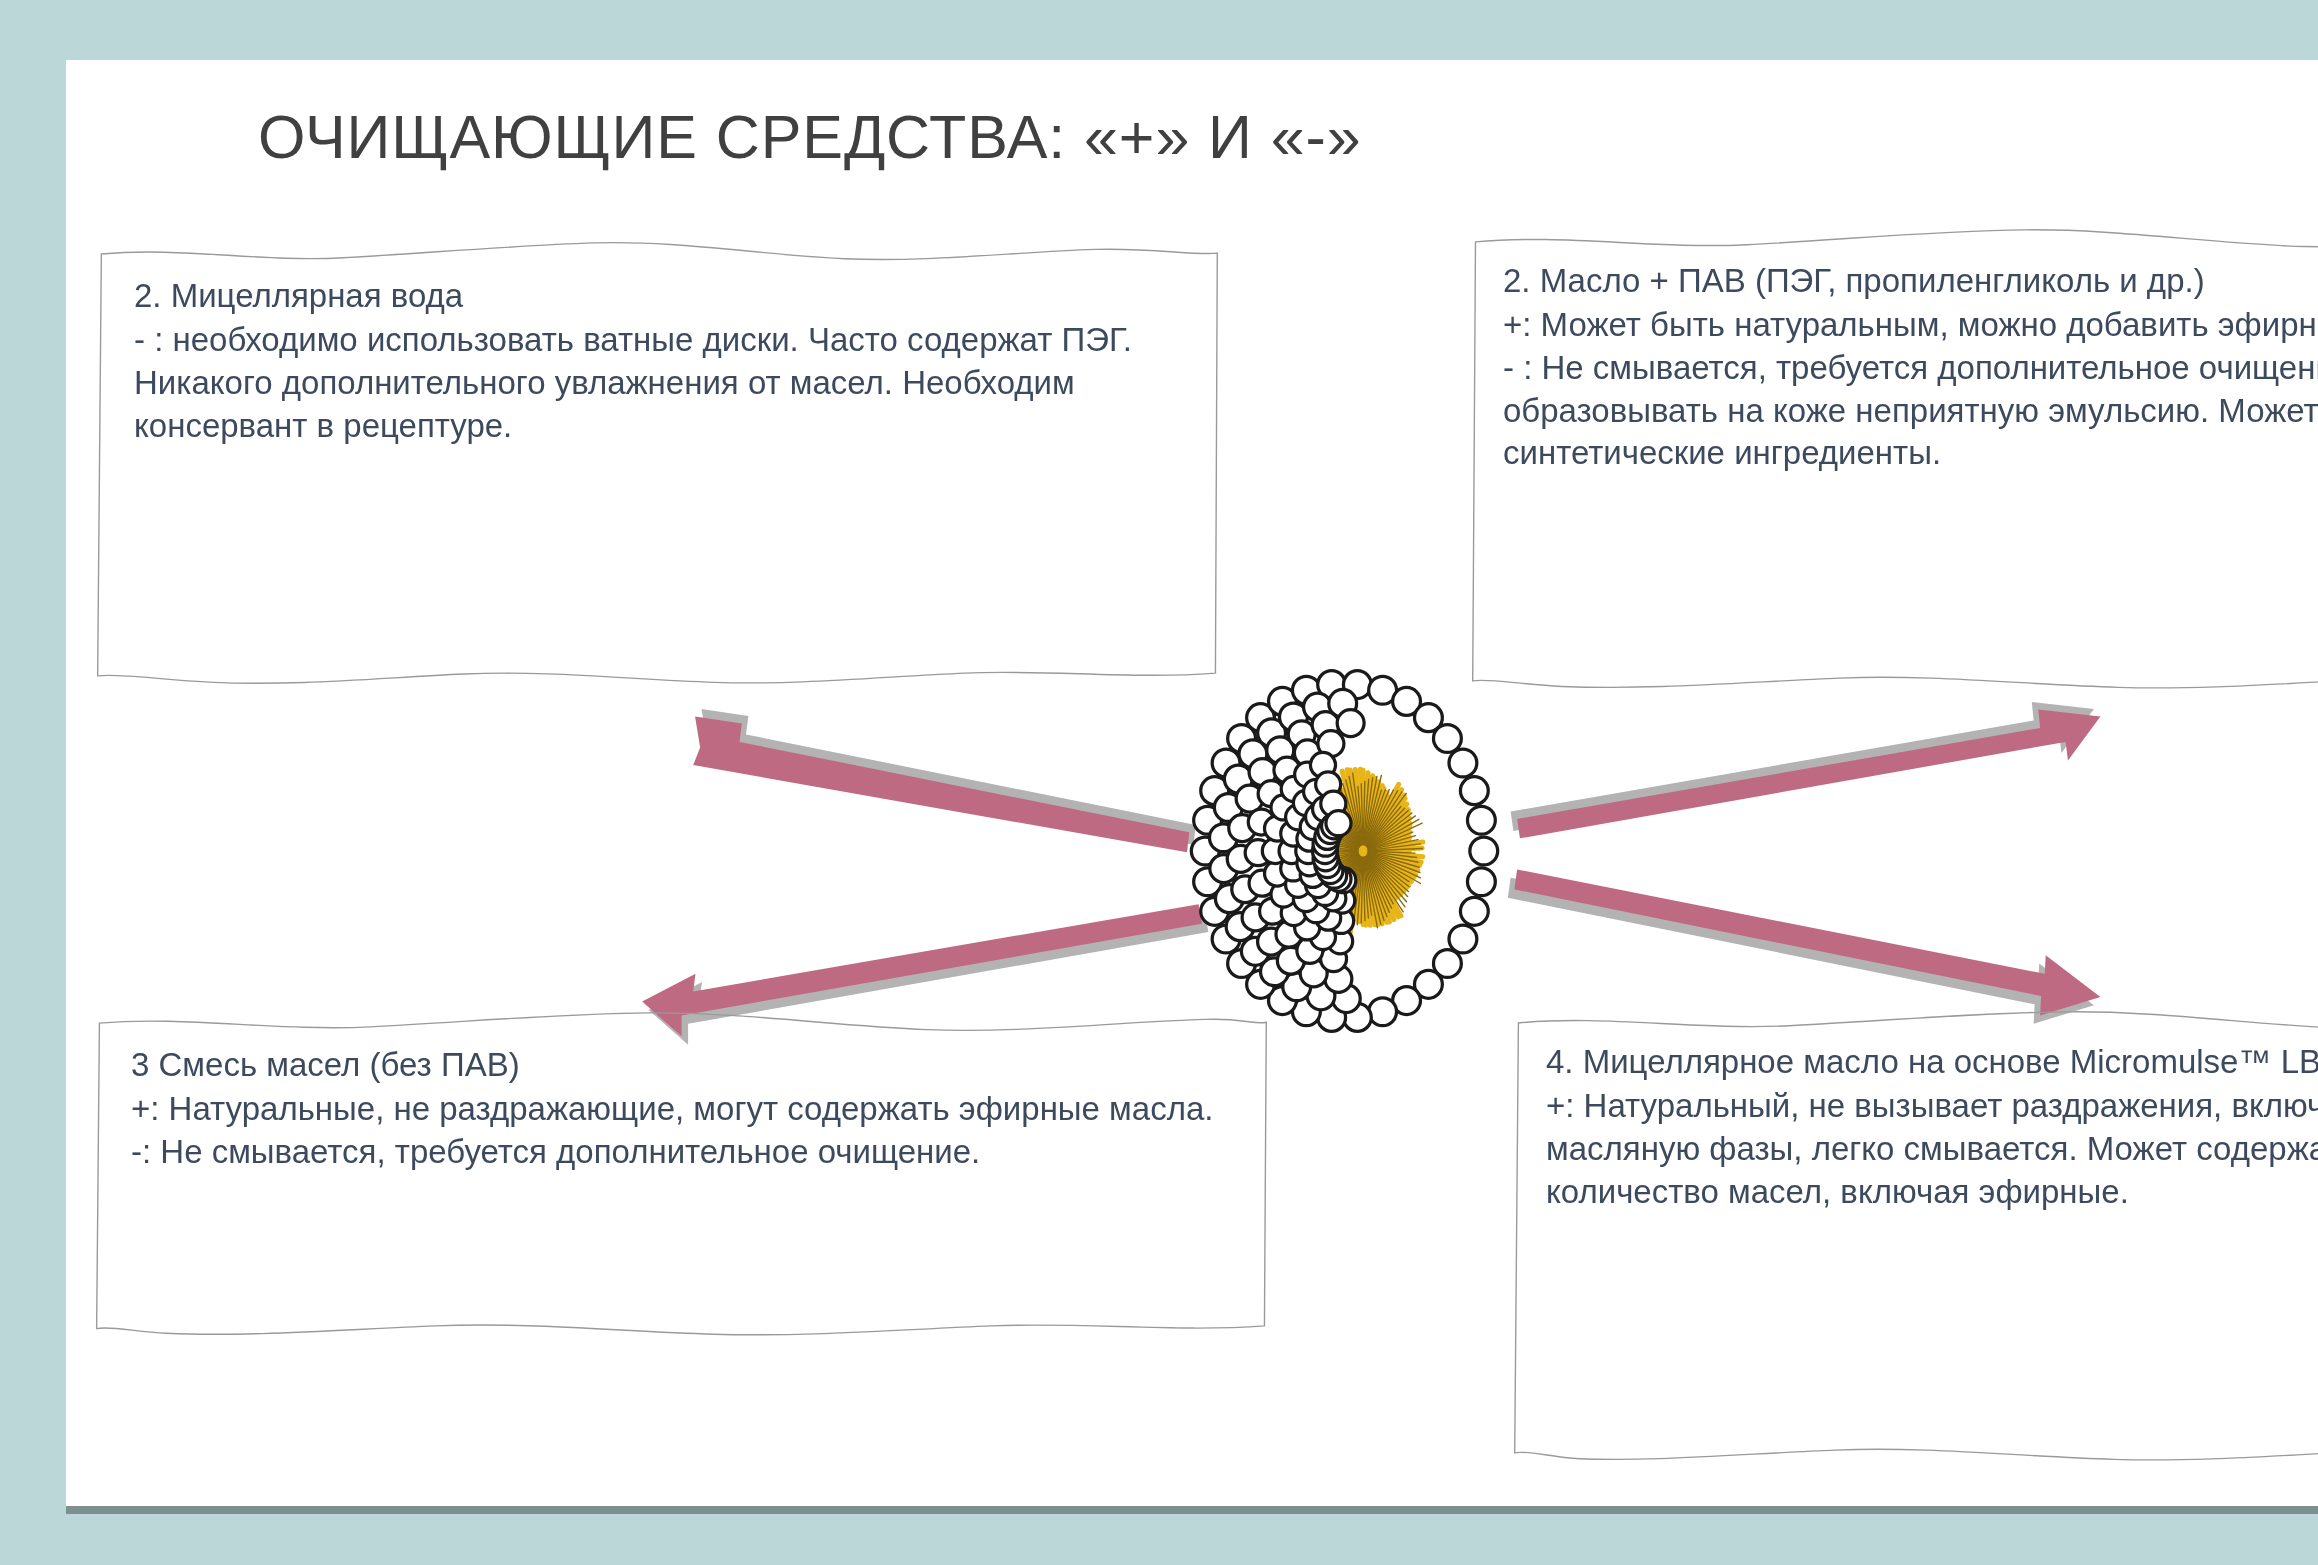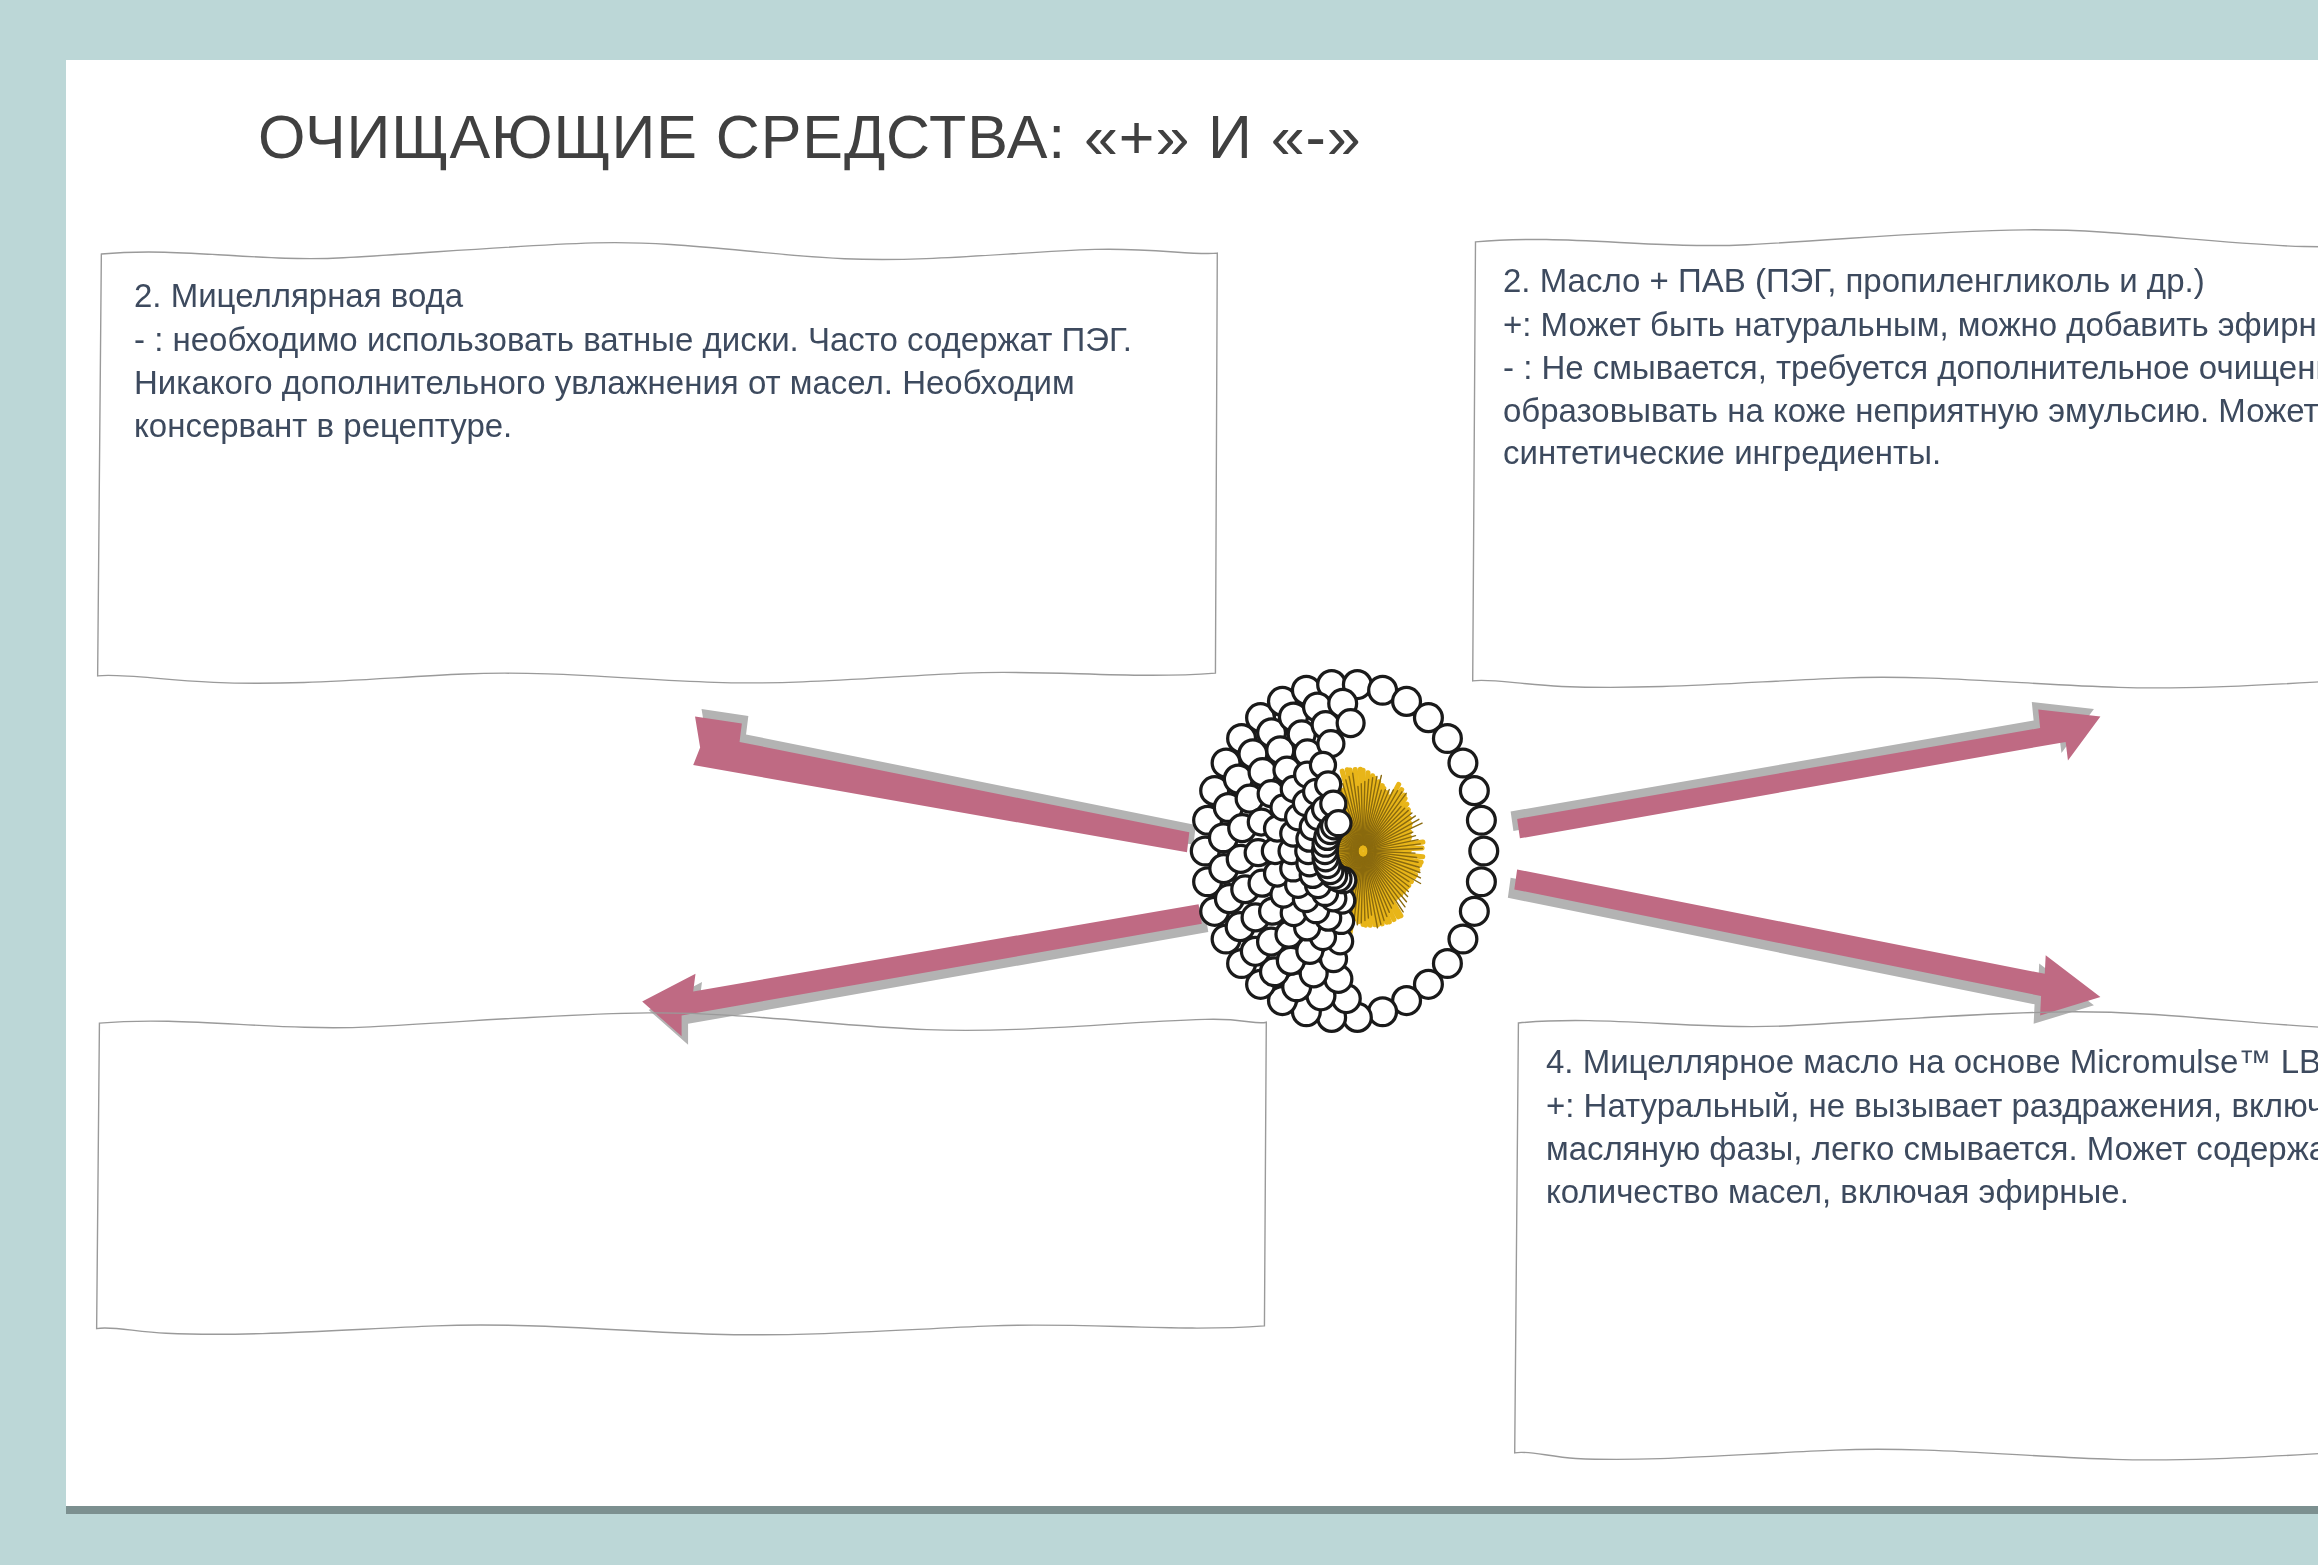--- a/index.html
+++ b/index.html
@@ -503,20 +503,25 @@
   </div>
 </div>
 
 <div class="note-box" id="box-3">
   <svg class="box-outline" viewBox="0 0 2540 700" preserveAspectRatio="none">
     <path d="M 16,24 C 200,8 400,42 600,32 C 800,22 1000,4 1200,2 C 1400,0 1600,30 1800,38
              C 2000,46 2200,22 2400,16 C 2480,13 2510,28 2532,22
              L 2528,676 C 2340,690 2140,668 1940,676 C 1740,684 1540,700 1340,694
              C 1140,688 940,668 740,676 C 540,684 340,700 160,692 C 90,688 40,676 10,682 Z" fill="none" stroke="#9a9a9a" stroke-width="3"></path>
   </svg>
+  <div class="box-text">
+    <span class="box-title">3 Смесь масел (без ПАВ)</span>
+    <p>+: Натуральные, не раздражающие, могут содержать эфирные масла.</p>
+    <p>-: Не смывается, требуется дополнительное очищение.</p>
+  </div>
 </div>
 
 <div class="note-box" id="box-4">
   <svg class="box-outline" viewBox="0 0 2500 980" preserveAspectRatio="none">
     <path d="M 16,28 C 200,10 400,44 600,34 C 800,24 1000,6 1200,4 C 1400,2 1600,32 1800,40
              C 2000,48 2200,24 2380,18 C 2450,16 2478,30 2492,24
              L 2488,950 C 2300,964 2100,942 1900,950 C 1700,958 1500,976 1300,970
              C 1100,964 900,942 700,950 C 500,958 300,976 140,968 C 80,964 36,950 8,956 Z" fill="none" stroke="#9a9a9a" stroke-width="3"></path>
   </svg>
   <div class="box-text">

